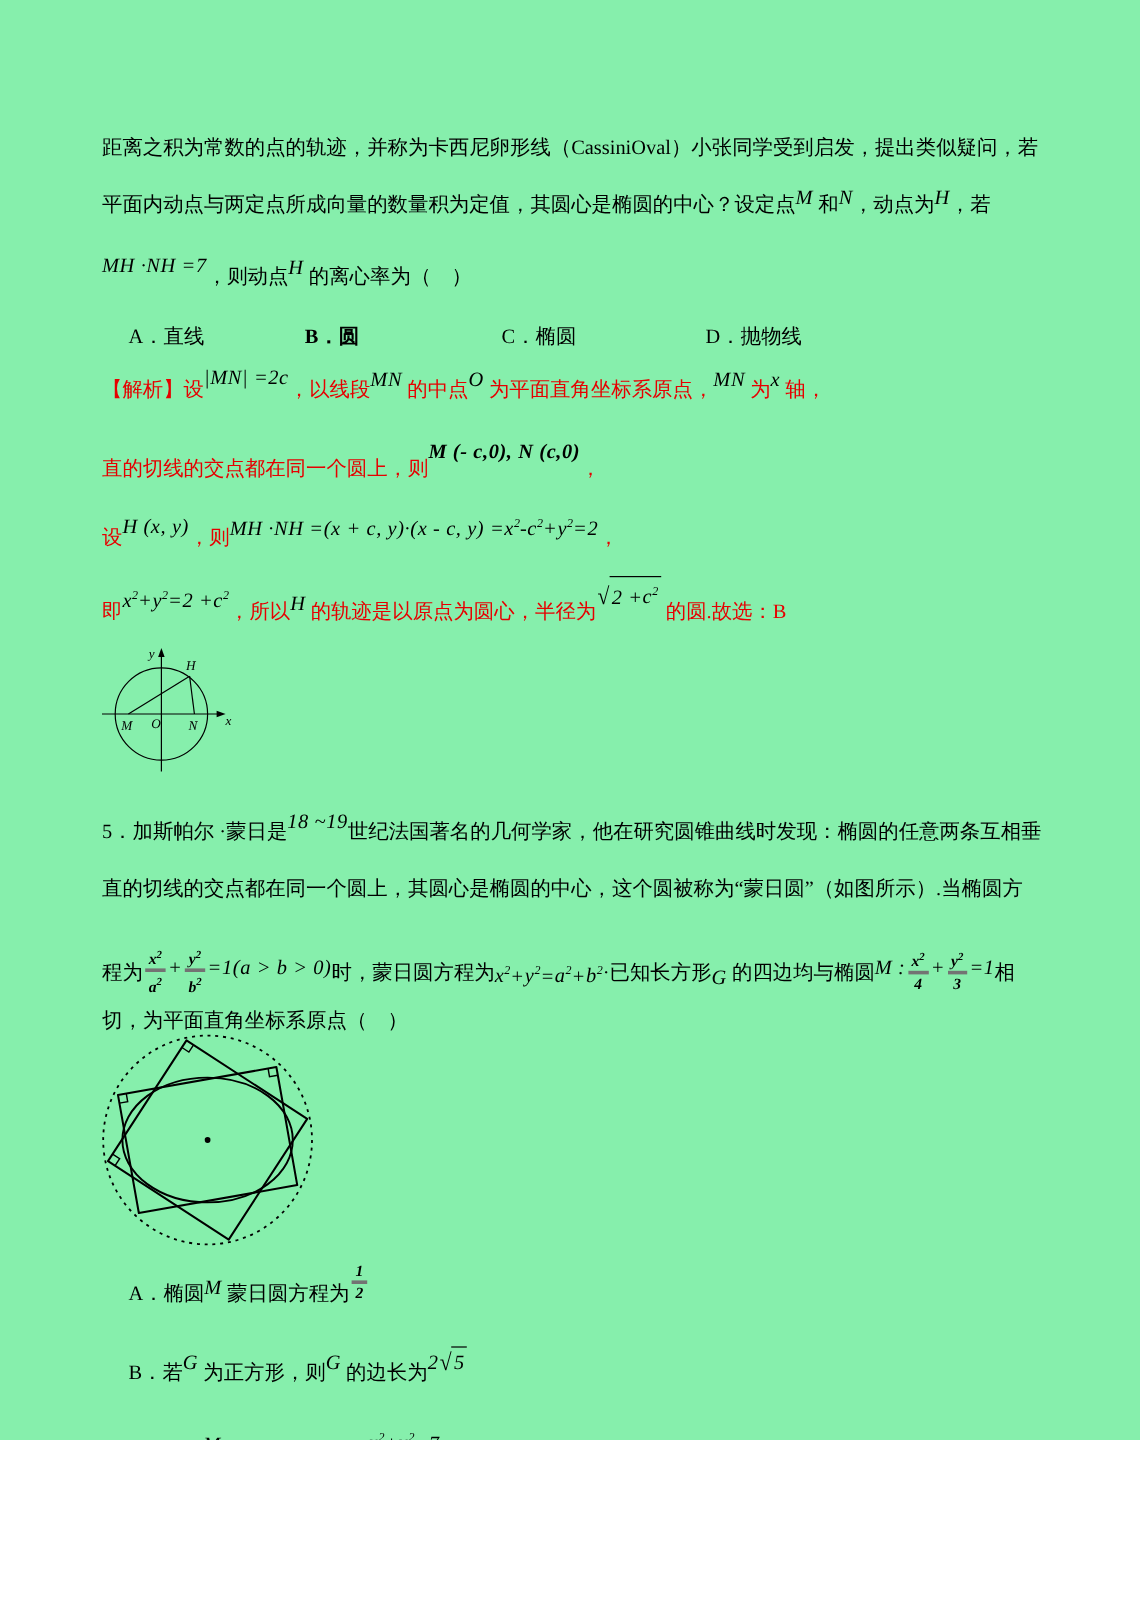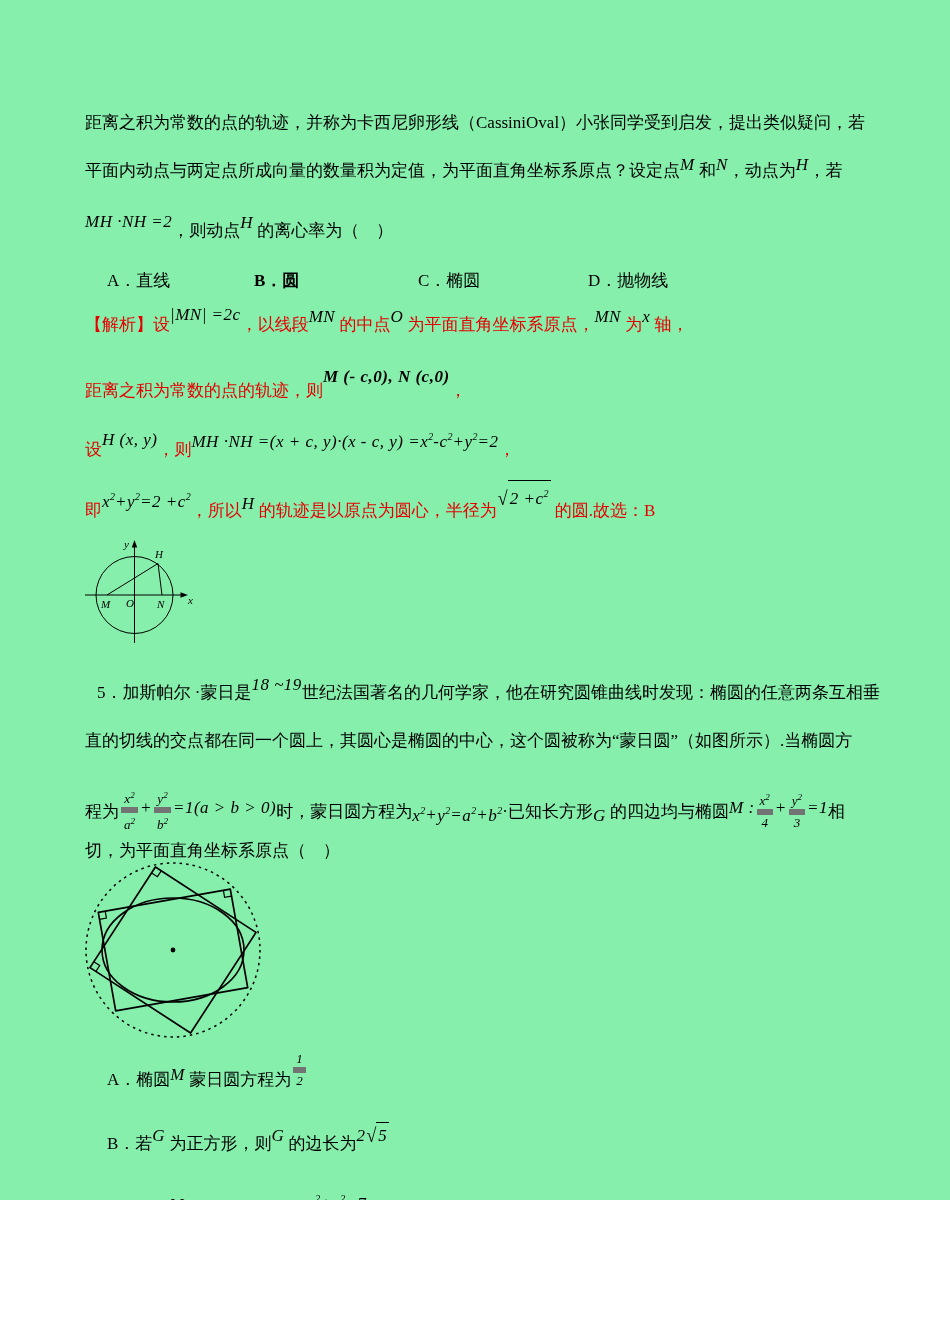--- a/index.html
+++ b/index.html
@@ -18,51 +18,51 @@
   }
   .line.red{color:#e60000;}
   .tx{color:inherit;}
   .mt{
     font-style:italic;color:#000;display:inline-block;
     font-family:"Liberation Serif","DejaVu Serif",serif;
     letter-spacing:0.5px;
   }
   .mt sup{font-size:10px;font-style:italic;letter-spacing:0;}
   .fr{display:inline-block;text-align:center;vertical-align:middle;margin:0 2px;}
-  .fr .fn,.fr .fd{display:block;font-size:13px;line-height:16px;padding:0 3px;color:#000;}
-  .fr .fd{border-top:6px solid #737373;}
+  .fr .fn,.fr .fd{display:block;font-size:13px;line-height:16px;padding:0 3px;color:#000;font-weight:bold;}
+  .fr .fd{border-top:3px solid #737373;}
   .fr .mt{font-size:13px;letter-spacing:0;}
   .fr .mt sup{font-size:9px;}
   .sq{display:inline-block;white-space:nowrap;color:#000;margin-left:1px;}
   .sq .rad{display:inline-block;font-style:normal;font-size:18px;transform:scaleY(1.1);}
   .sq .sqc{display:inline-block;border-top:1px solid #000;padding:0 2px;}
   .diagram{position:absolute;}
   .diagram svg{display:block;}
   .dlabel{font-style:italic;font-size:11px;fill:#000;font-family:"Liberation Serif","DejaVu Serif",serif;}
 </style>
 </head>
 <body>
 
 <div class="page">
 
   <div id="content">
       <div class="line blk" style="top: 110px;"><span class="tx">距离之积为常数的点的轨迹，并称为卡西尼卵形线（CassiniOval）小张同学受到启发，提出类似疑问，若</span></div>
-      <div class="line blk" style="top: 158px;"><span class="tx">平面内动点与两定点所成向量的数量积为定值，为平面直角坐标系原点？设定点</span><span class="mt" style="position: relative; top: -6px;">M</span><span class="tx"> 和</span><span class="mt" style="position: relative; top: -6px;">N</span><span class="tx">，动点为</span><span class="mt" style="position: relative; top: -6px;">H</span><span class="tx">，若</span></div>
-      <div class="line blk" style="top: 218px;"><span class="mt" style="position: relative; top: -9px;">MH ·NH =2</span><span class="tx">，则动点</span><span class="mt" style="position: relative; top: -8px;">H</span><span class="tx"> 的离心率为（　）</span></div>
+      <div class="line blk" style="top: 158px;"><span class="tx">平面内动点与两定点所成向量的数量积为定值，其圆心是椭圆的中心？设定点</span><span class="mt" style="position: relative; top: -6px;">M</span><span class="tx"> 和</span><span class="mt" style="position: relative; top: -6px;">N</span><span class="tx">，动点为</span><span class="mt" style="position: relative; top: -6px;">H</span><span class="tx">，若</span></div>
+      <div class="line blk" style="top: 218px;"><span class="mt" style="position: relative; top: -9px;">MH ·NH =7</span><span class="tx">，则动点</span><span class="mt" style="position: relative; top: -8px;">H</span><span class="tx"> 的离心率为（　）</span></div>
       <div class="line blk" style="top: 268px;">
         <span class="tx" style="position: absolute; left: 22px;">A．直线</span>
         <span class="tx" style="position: absolute; left: 169px; font-weight: bold;">B．圆</span>
         <span class="tx" style="position: absolute; left: 333px;">C．椭圆</span>
         <span class="tx" style="position: absolute; left: 503px;">D．抛物线</span>
       </div>
       <div class="line red" style="top: 312px;"><span class="tx">【解析】设</span><span class="mt" style="position: relative; top: -10px;">|MN| =2c</span><span class="tx">，以线段</span><span class="mt" style="position: relative; top: -8px;">MN</span><span class="tx"> 的中点</span><span class="mt" style="position: relative; top: -8px;">O</span><span class="tx"> 为平面直角坐标系原点，</span><span class="mt" style="position: relative; top: -8px;">MN</span><span class="tx"> 为</span><span class="mt" style="position: relative; top: -8px;">x</span><span class="tx"> 轴，</span></div>
-      <div class="line red" style="top: 378px;"><span class="tx">距离之积为常数的点的轨迹，则</span><span class="mt" style="position: relative; top: -14px; font-weight: bold;">M (- c,0), N (c,0)</span><span class="tx">，</span></div>
+      <div class="line red" style="top: 378px;"><span class="tx">直的切线的交点都在同一个圆上，则</span><span class="mt" style="position: relative; top: -14px; font-weight: bold;">M (- c,0), N (c,0)</span><span class="tx">，</span></div>
       <div class="line red" style="top: 432px;"><span class="tx">设</span><span class="mt" style="position: relative; top: -10px;">H (x, y)</span><span class="tx">，则</span><span class="mt" style="position: relative; top: -8px;">MH ·NH =(x + c, y)·(x - c, y) =</span><span class="mt" style="position: relative; top: -8px;">x<sup>2</sup></span><span class="mt" style="position: relative; top: -8px;"> - </span><span class="mt" style="position: relative; top: -8px;">c<sup>2</sup></span><span class="mt" style="position: relative; top: -8px;"> + </span><span class="mt" style="position: relative; top: -8px;">y<sup>2</sup></span><span class="mt" style="position: relative; top: -8px;"> =2</span><span class="tx">，</span></div>
       <div class="line red" style="top: 492px;"><span class="tx">即</span><span class="mt" style="position: relative; top: -9px;">x<sup>2</sup></span><span class="mt" style="position: relative; top: -9px;"> + </span><span class="mt" style="position: relative; top: -9px;">y<sup>2</sup></span><span class="mt" style="position: relative; top: -9px;"> =2 + </span><span class="mt" style="position: relative; top: -9px;">c<sup>2</sup></span><span class="tx">，所以</span><span class="mt" style="position: relative; top: -7px;">H</span><span class="tx"> 的轨迹是以原点为圆心，半径为</span><span class="sq" style="position: relative; top: -12px;"><span class="rad">√</span><span class="sqc"><span class="mt">2 + </span><span class="mt">c<sup>2</sup></span></span></span><span class="tx"> 的圆.故选：B</span></div>
-      <div class="line blk" style="top: 680px; margin-left: 12px;"><span class="tx">5．加斯帕尔 ·蒙日是</span><span class="mt" style="position: relative; top: -8px;">18 ~19</span><span class="tx">世纪法国著名的几何学家，他在研究圆锥曲线时发现：椭圆的任意两条互相垂</span></div>
+      <div class="line blk" style="top: 680px;"><span class="tx">5．加斯帕尔 ·蒙日是</span><span class="mt" style="position: relative; top: -8px;">18 ~19</span><span class="tx">世纪法国著名的几何学家，他在研究圆锥曲线时发现：椭圆的任意两条互相垂</span></div>
       <div class="line blk" style="top: 728px;"><span class="tx">直的切线的交点都在同一个圆上，其圆心是椭圆的中心，这个圆被称为“蒙日圆”（如图所示）.当椭圆方</span></div>
       <div class="line blk" style="top: 790px;"><span class="tx">程为</span><span class="fr" style="position: relative; top: -3px;"><span class="fn"><span class="mt">x<sup>2</sup></span></span><span class="fd"><span class="mt">a<sup>2</sup></span></span></span><span class="mt" style="position: relative; top: -4px;"> + </span><span class="fr" style="position: relative; top: -3px;"><span class="fn"><span class="mt">y<sup>2</sup></span></span><span class="fd"><span class="mt">b<sup>2</sup></span></span></span><span class="mt" style="position: relative; top: -4px;"> =1(a &gt; b &gt; 0)</span><span class="tx">时，蒙日圆方程为</span><span class="mt" style="position: relative; top: 3px;">x<sup>2</sup></span><span class="mt" style="position: relative; top: 3px;"> + </span><span class="mt" style="position: relative; top: 3px;">y<sup>2</sup></span><span class="mt" style="position: relative; top: 3px;"> = </span><span class="mt" style="position: relative; top: 3px;">a<sup>2</sup></span><span class="mt" style="position: relative; top: 3px;"> + </span><span class="mt" style="position: relative; top: 3px;">b<sup>2</sup></span><span class="tx">·已知长方形</span><span class="mt" style="position: relative; top: 4px;">G</span><span class="tx"> 的四边均与椭圆</span><span class="mt" style="position: relative; top: -4px;">M :</span><span class="fr" style="position: relative; top: -3px;"><span class="fn"><span class="mt">x<sup>2</sup></span></span><span class="fd"><span class="mt">4</span></span></span><span class="mt" style="position: relative; top: -4px;"> + </span><span class="fr" style="position: relative; top: -3px;"><span class="fn"><span class="mt">y<sup>2</sup></span></span><span class="fd"><span class="mt">3</span></span></span><span class="mt" style="position: relative; top: -4px;"> =1</span><span class="tx">相</span></div>
       <div class="line blk" style="top: 838px;"><span class="tx">切，为平面直角坐标系原点（　）</span></div>
       <div class="line blk" style="top: 1062px; padding-left: 22px;"><span class="tx">A．椭圆</span><span class="mt" style="position: relative; top: -5px;">M</span><span class="tx"> 蒙日圆方程为</span><span class="fr" style="position: relative; top: -11px;"><span class="fn"><span class="mt">1</span></span><span class="fd"><span class="mt">2</span></span></span></div>
       <div class="line blk" style="top: 1130px; padding-left: 22px;"><span class="tx">B．若</span><span class="mt" style="position: relative; top: -8px;">G</span><span class="tx"> 为正方形，则</span><span class="mt" style="position: relative; top: -8px;">G</span><span class="tx"> 的边长为</span><span class="mt" style="position: relative; top: -8px;">2</span><span class="sq" style="position: relative; top: -8px;"><span class="rad">√</span><span class="sqc"><span class="mt">5</span></span></span></div>
       <div class="line blk" style="top: 1195px; padding-left: 22px;"><span class="tx">C．椭圆</span><span class="mt" style="position: relative; top: -8px;">M</span><span class="tx"> 的蒙日圆方程为</span><span class="mt" style="position: relative; top: -9px;">x<sup>2</sup></span><span class="mt" style="position: relative; top: -9px;"> + </span><span class="mt" style="position: relative; top: -9px;">y<sup>2</sup></span><span class="mt" style="position: relative; top: -9px;"> =7</span></div>
     </div>
 
   <div class="diagram" style="left:82px;top:536px;">
     <svg width="115" height="112" viewBox="0 0 115 112">

